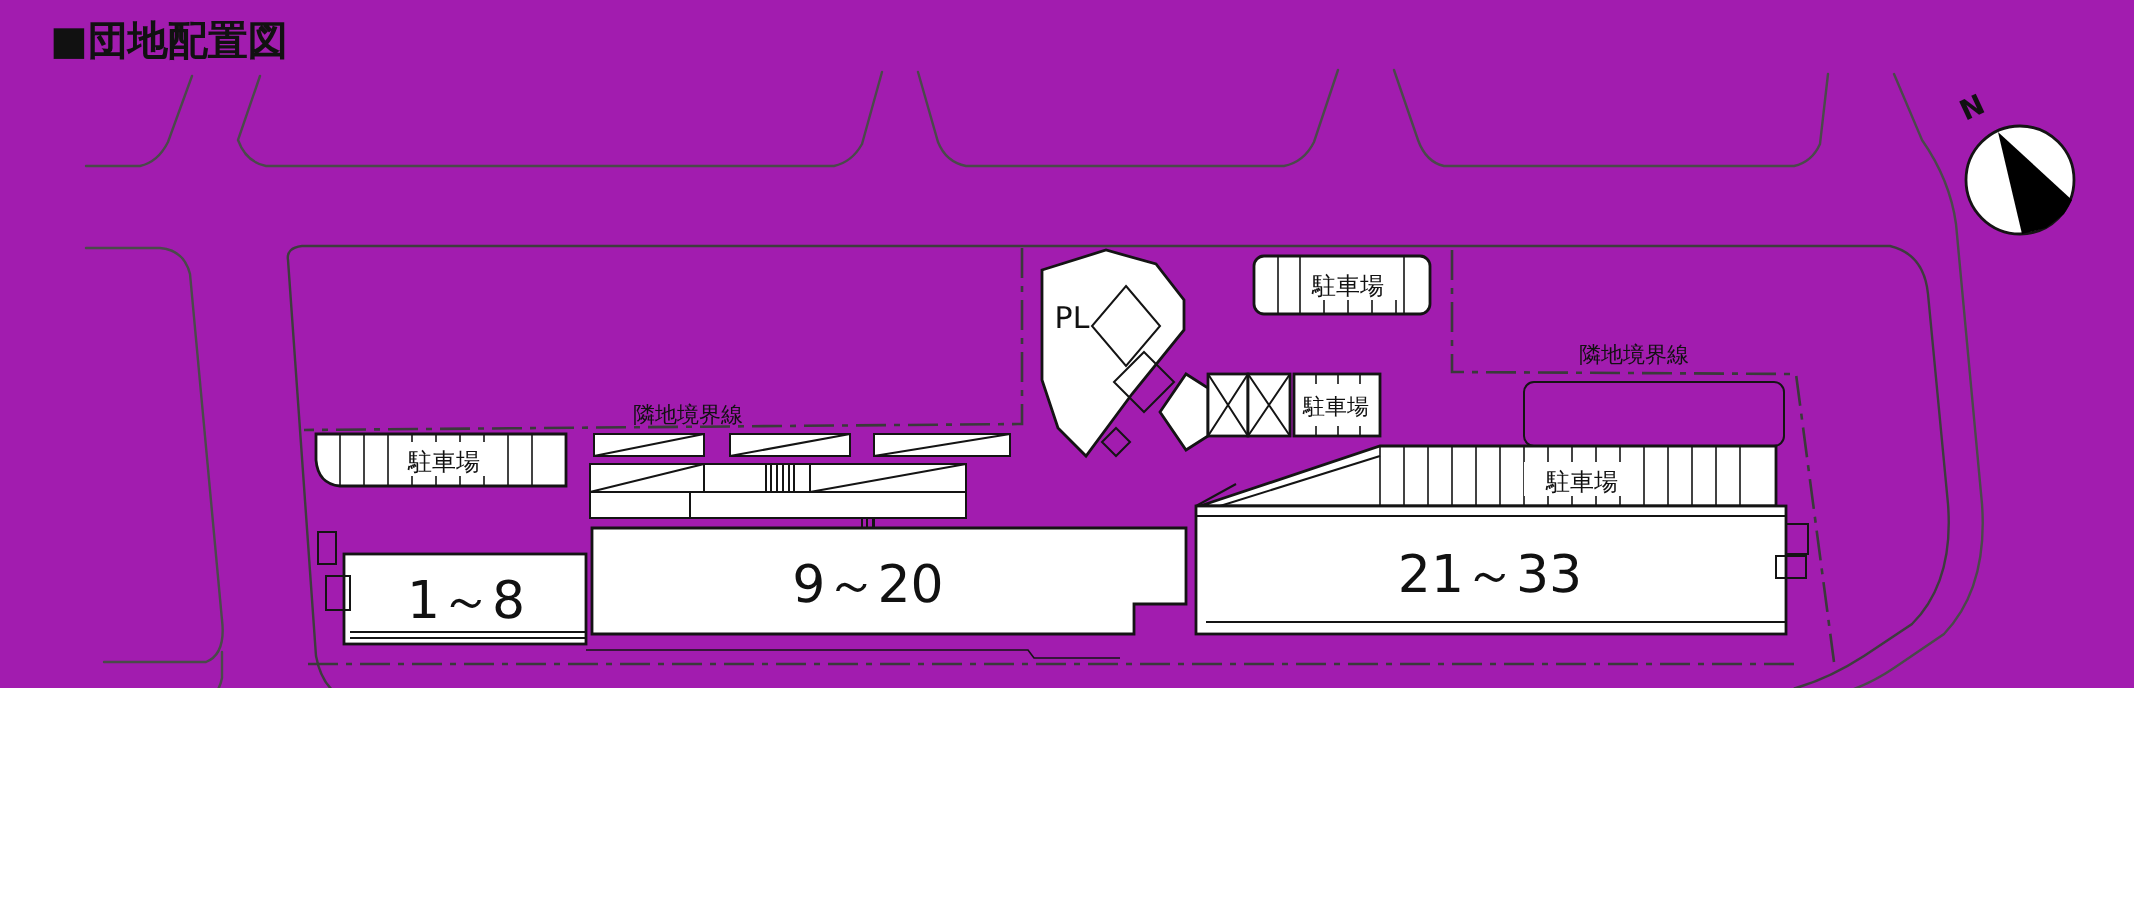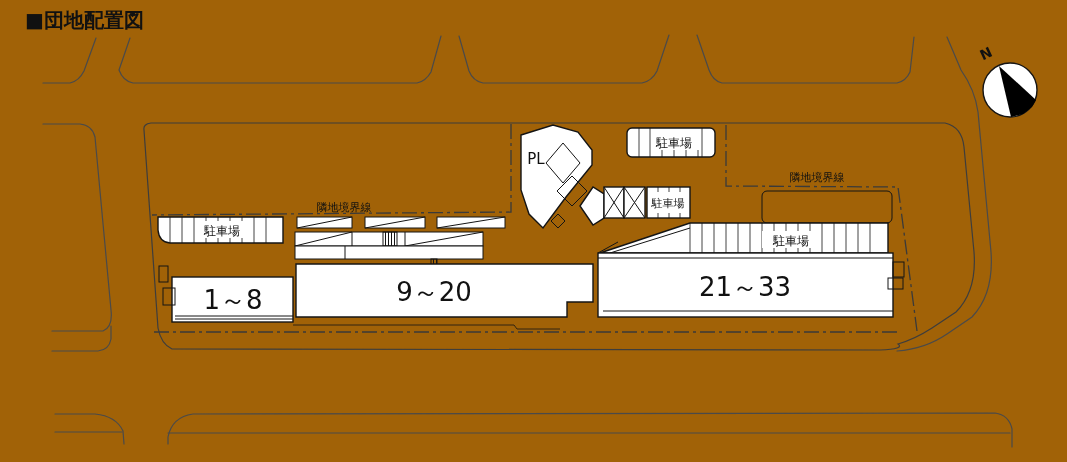--- a/index.html
+++ b/index.html
@@ -1,16 +1,16 @@
 <!DOCTYPE html>
 <html><head>
 <meta charset="utf-8">
 <style>
   html,body{margin:0;padding:0;background:#fff;}
-  .wrap{width:1067px;height:462px;position:relative;background:#a16207;overflow:hidden;}
+  .wrap{width:1067px;height:344px;position:relative;background:#a21caf;overflow:hidden;}
   svg{display:block;}
   .rd{stroke:#4a4a4a;fill:none;stroke-width:1.2;stroke-linecap:round;}
   .site{stroke:#3d3d3d;fill:none;stroke-width:1.2;}
   .bk{stroke:#141414;fill:#ffffff;stroke-width:1.4;}
   .ln{stroke:#141414;fill:none;stroke-width:1;}
   .thin{stroke:#141414;fill:none;stroke-width:0.8;}
   .dd{stroke:#3a3a3a;fill:none;stroke-width:1.3;stroke-dasharray:15 4 3 4;}
   .lbl{font-family:"DejaVu Sans","Liberation Sans",sans-serif;fill:#111;}
   .big{font-size:26px;}
   .jp{font-size:12px;}

